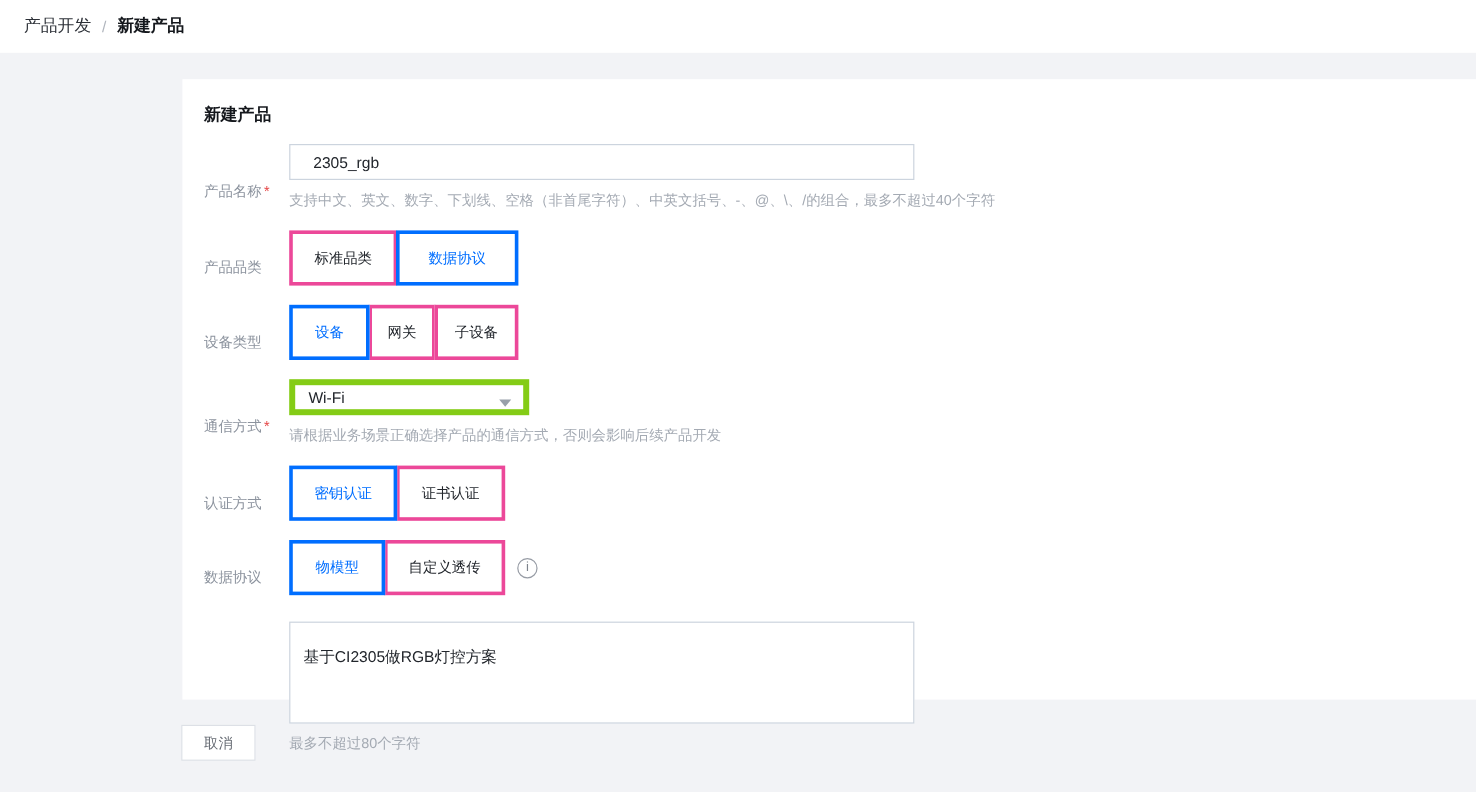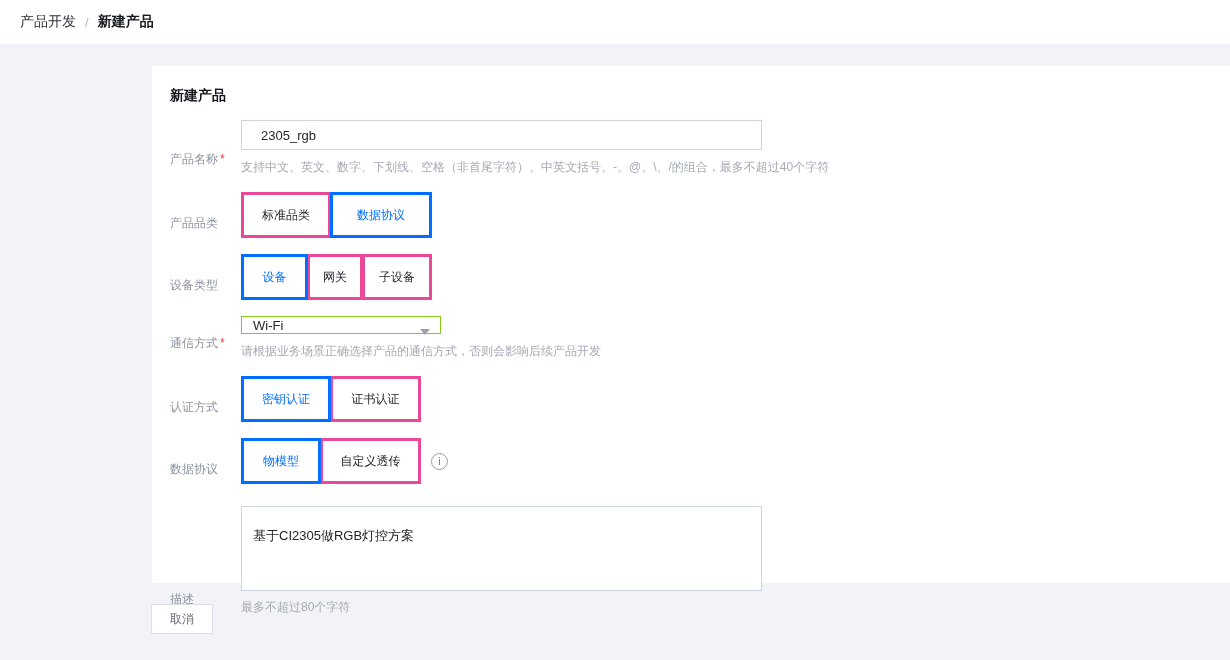--- a/index.html
+++ b/index.html
@@ -33,21 +33,21 @@
     font-family:"Liberation Sans","DejaVu Sans",sans-serif; }
   .help-text { font-size:12px; color:#a4aab3; margin-top:10px; line-height:14px; }
 
   .btn-group { display:flex; }
   .toggle-btn { height:46px; background:#fff; border:3px solid #ec4899; font-size:12px;
     color:#22262c; margin-left:-1px; display:flex; align-items:center; justify-content:center;
     cursor:pointer; position:relative; }
   .toggle-btn:first-child { margin-left:0; }
   .toggle-btn.selected { border-color:#006eff; color:#006eff; z-index:2; }
 
-  .select-box { width:200px; height:18px; border:1px solid #84cc16; background:#fff;
+  .select-box { width:200px; height:30px; border:5px solid #84cc16; background:#fff;
     display:flex; align-items:center; padding:0 11px; position:relative; font-size:13px;
     color:#22262c; cursor:pointer; }
   .caret-down { position:absolute; right:10px; top:12px; width:0; height:0;
     border-left:5px solid transparent; border-right:5px solid transparent;
     border-top:6px solid #98a0aa; }
 
   .desc-textarea { width:521px; height:85px; border:1px solid #ccd4de; background:#fff;
     padding:20px 11px; font-size:13px; color:#22262c; resize:none; outline:none;
     line-height:18px; font-family:"Liberation Sans","DejaVu Sans",sans-serif; }
 

